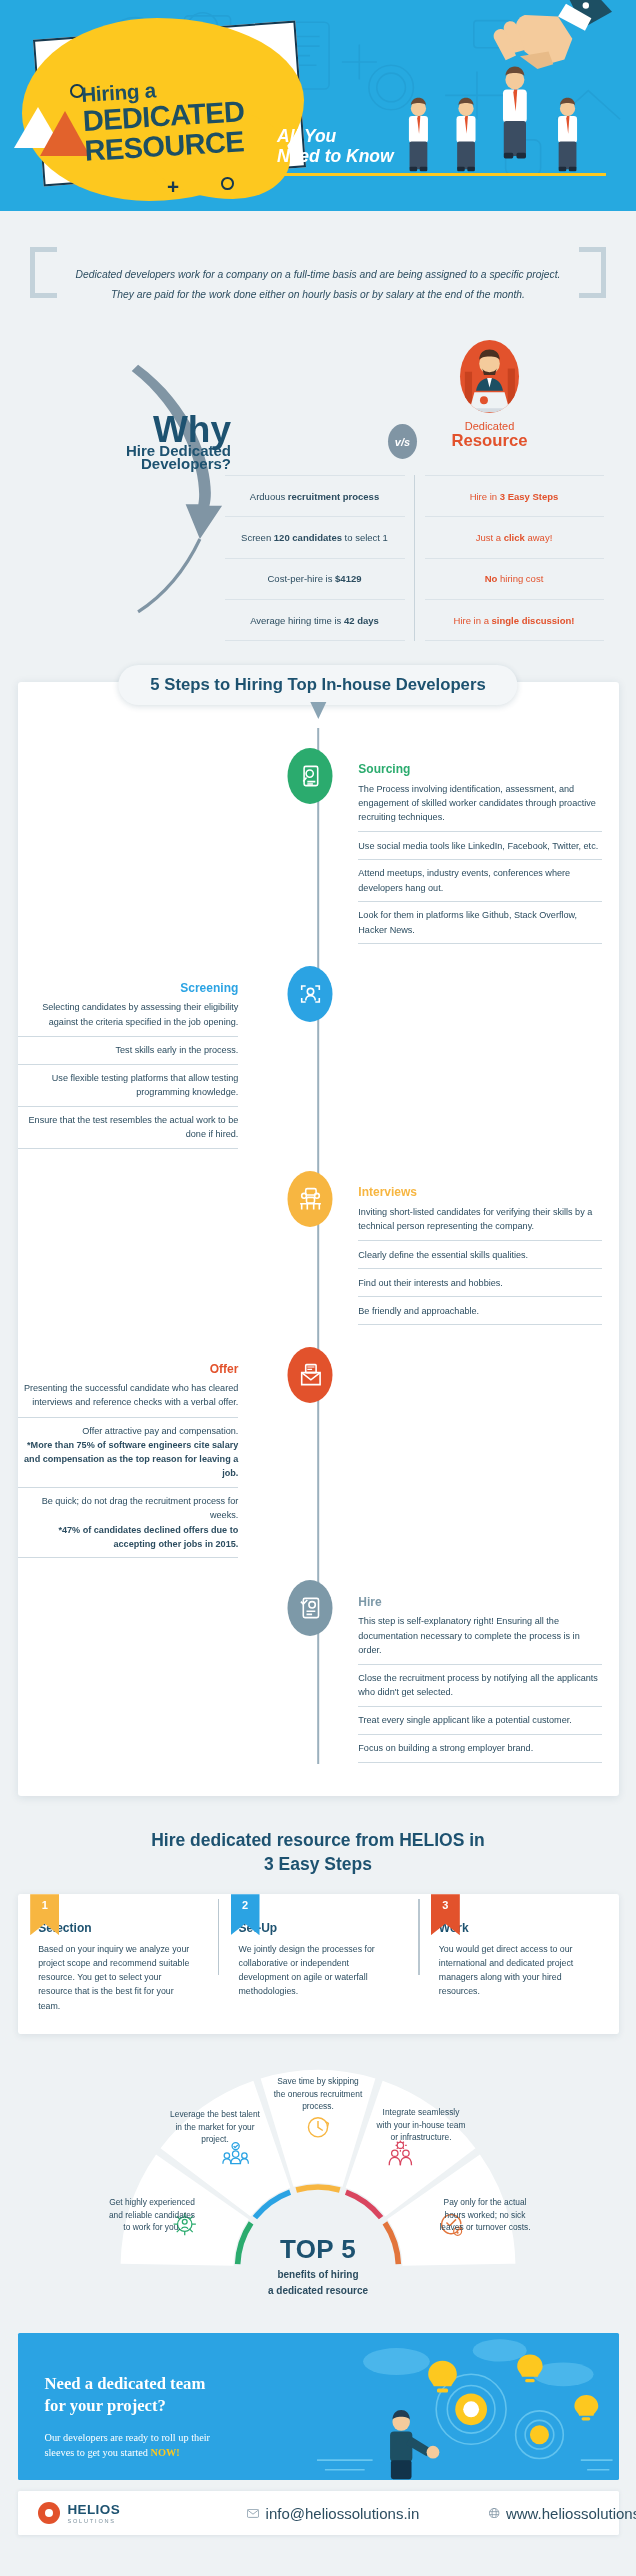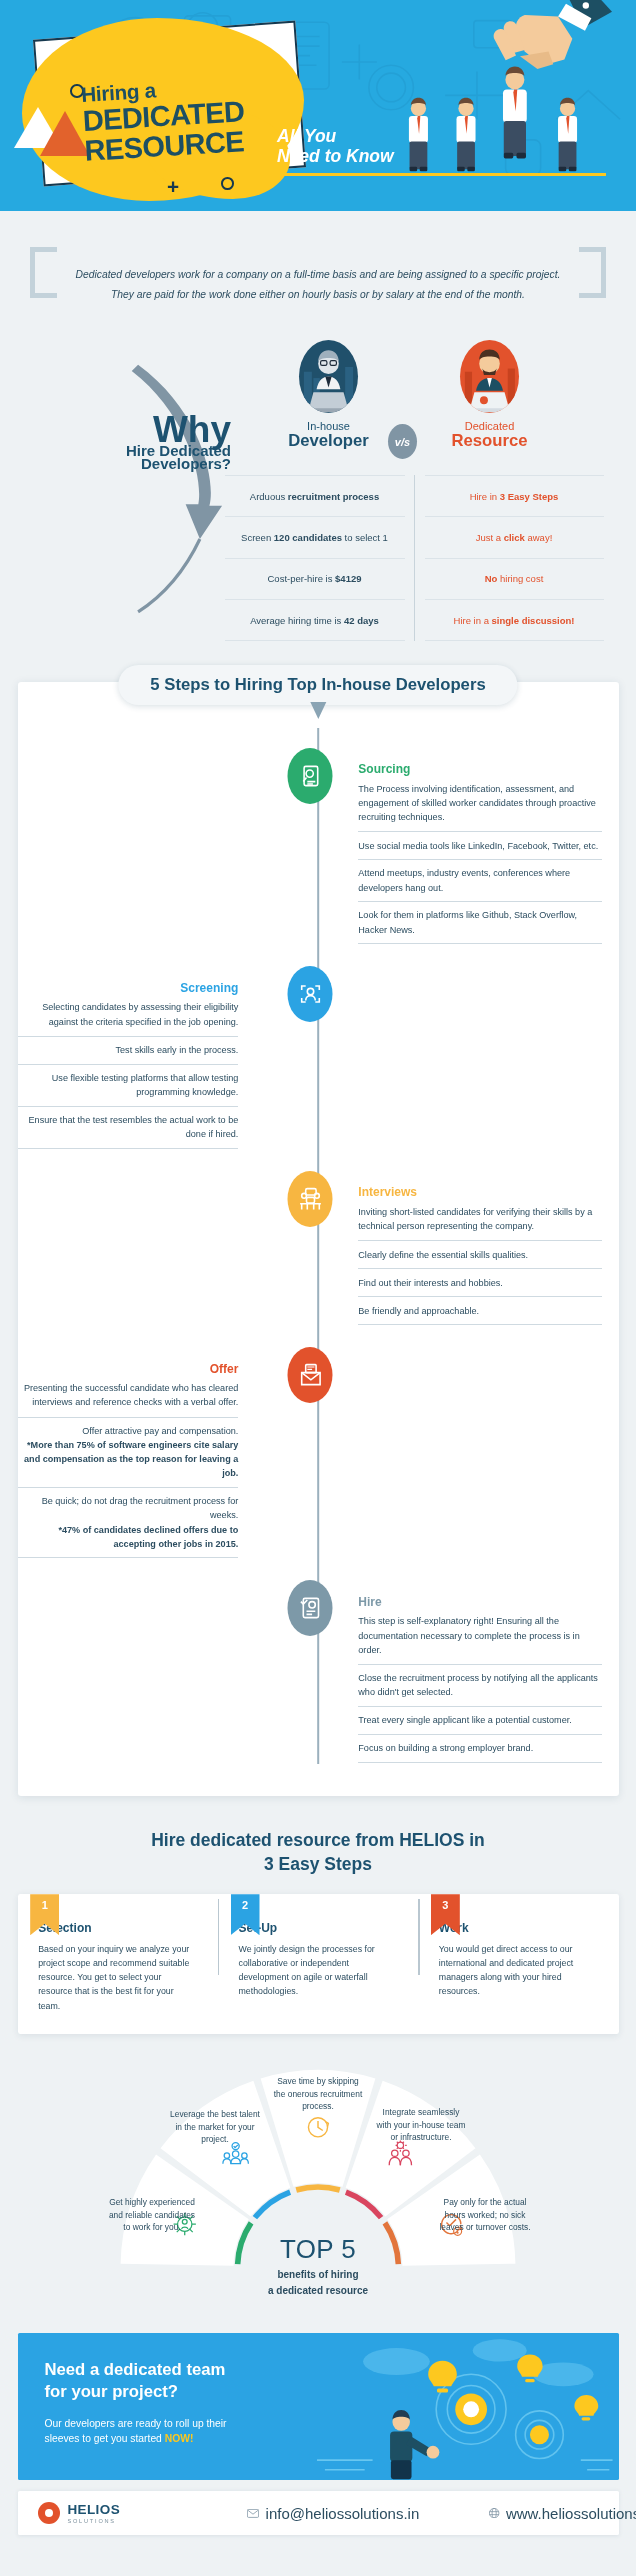--- a/index.html
+++ b/index.html
@@ -182,30 +182,30 @@
     clip-path: polygon(0 0,100% 0,100% 100%,50% 72%,0 100%);
   }
   .three-h { font-size:12px; font-weight:bold; color:#1d5270; margin-bottom:6.4px; }
   .three-p { font-size:8.8px; line-height:1.62; color:#2c4d60; }
   .swoosh { position:absolute; top:4.8px; width:1.6px; height:76px; background:#b9c7d0; }
 
   
   .top5 { position:relative; height: 263px; margin-top: 20.7px; }
   .fan { position:absolute; left:50%; top:0; transform:translateX(-50%); }
   .t5-label { position:absolute; left:50%; transform:translateX(-50%); top:180px; text-align:center; width:207px;}
-  .t5-big { font-size:26px; font-weight:normal; color:#1d5270; letter-spacing:0.4px;}
+  .t5-big { font-size:26px; font-weight:bold; color:#1d5270; letter-spacing:0.4px;}
   .t5-sub { font-size:10px; color:#2c4d60; line-height:1.4; margin-top:2.4px; font-weight:bold;}
   .fan-txt { position:absolute; font-size:8.4px; line-height:1.5; color:#2c4d60; width:94px; }
 
   
   .cta {
     margin: 16px 17.5px 0 17.5px; background:#2ba3e3; position:relative;
     height: 147px; overflow:hidden; border-radius:1.6px;
   }
-  .cta-txt { position:absolute; left:27px; top:26px; width:286px; z-index:3;}
+  .cta-txt { position:absolute; left:27px; top:40px; width:286px; z-index:3;font-family:Liberation Serif, serif;}
   .cta-h { font-size:16.7px; font-weight:bold; color:#fff; line-height:1.32; }
   .cta-p { font-size:10.3px; color:#fff; line-height:1.5; margin-top:12.7px; }
   .cta-p .now { font-weight:bold; color:#fdc81f; }
   .cta-art { position:absolute; right:0; top:0; width:318px; height:147px; z-index:2;}
 
   
   .footer {
     margin: 11px 17.5px 20.7px 17.5px; background:#fff; border-radius:1.6px;
     box-shadow:0 0.8px 4px rgba(20,60,85,.09);
     display:flex; align-items:center; padding: 11px 20.7px; gap: 35px;
@@ -328,39 +328,20 @@
       <path d="M14 10 C 96 70, 112 160, 104 188 L 120 188 L 92 230 L 74 186 L 90 186 C 96 156, 78 74, 6 18 Z" fill="#8095a4"></path>
       <path d="M92 230 C 74 268, 48 300, 14 322" stroke="#8095a4" stroke-width="4" fill="none"></path>
     </svg>
 
     <div class="why-left">
       <div class="why-word">Why</div>
       <div class="why-l2">Hire Dedicated</div>
       <div class="why-l2">Developers?</div>
     </div>
 
-    <div class="persona inhouse">
-      <div class="avatar blue">
-        <svg viewBox="0 0 74 92" width="59" height="73">
-          <rect x="6" y="40" width="10" height="40" fill="#2a6182"></rect>
-          <rect x="58" y="34" width="10" height="46" fill="#2a6182"></rect>
-          <rect x="18" y="48" width="8" height="32" fill="#2a6182"></rect>
-          <circle cx="37" cy="30" r="13" fill="#dfe5ea"></circle>
-          <path d="M24 28c0-10 6-15 13-15s13 5 13 15c0-7-26-7-26 0z" fill="#9fb0bd"></path>
-          <rect x="27" y="26" width="8" height="6" rx="2" fill="none" stroke="#1d2b3a" stroke-width="1.5"></rect>
-          <rect x="39" y="26" width="8" height="6" rx="2" fill="none" stroke="#1d2b3a" stroke-width="1.5"></rect>
-          <path d="M22 62c2-11 8-16 15-16s13 5 15 16z" fill="#f0f2f4"></path>
-          <path d="M33 46h8l-4 14z" fill="#1d2b3a"></path>
-          <path d="M18 66h38l6 22H12z" fill="#c3cdd6"></path>
-          <rect x="14" y="86" width="46" height="5" rx="2" fill="#9aa7b3"></rect>
-        </svg>
-      </div>
-      <div class="p-small">In-house</div>
-      <div class="p-big">Developer</div>
-    </div>
 
     <div class="vs">v/s</div>
 
     <div class="persona dedicated">
       <div class="avatar red">
         <svg viewBox="0 0 74 92" width="59" height="73">
           <rect x="6" y="40" width="9" height="40" fill="#c8421f"></rect>
           <rect x="60" y="36" width="9" height="44" fill="#c8421f"></rect>
           <circle cx="37" cy="30" r="13" fill="#f4cb9c"></circle>
           <path d="M24 26c0-10 6-14 13-14s13 4 13 14c0-7-26-7-26 0z" fill="#4a3022"></path>

